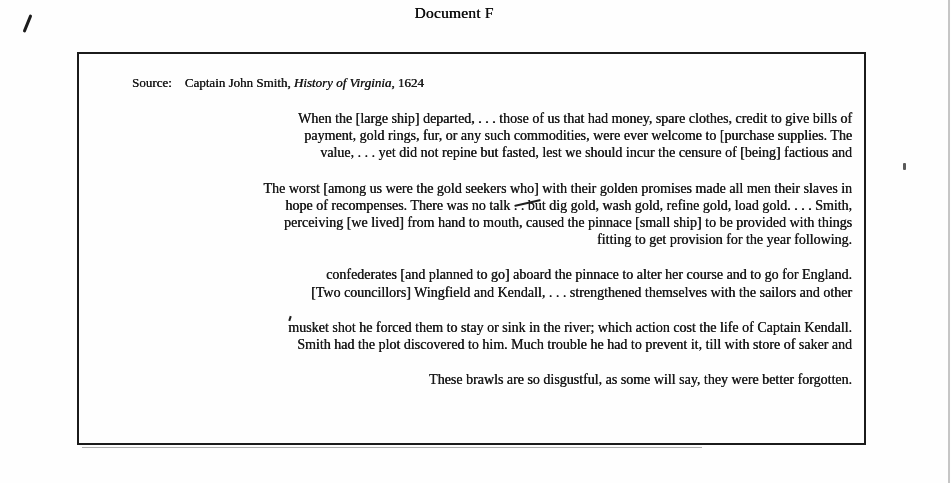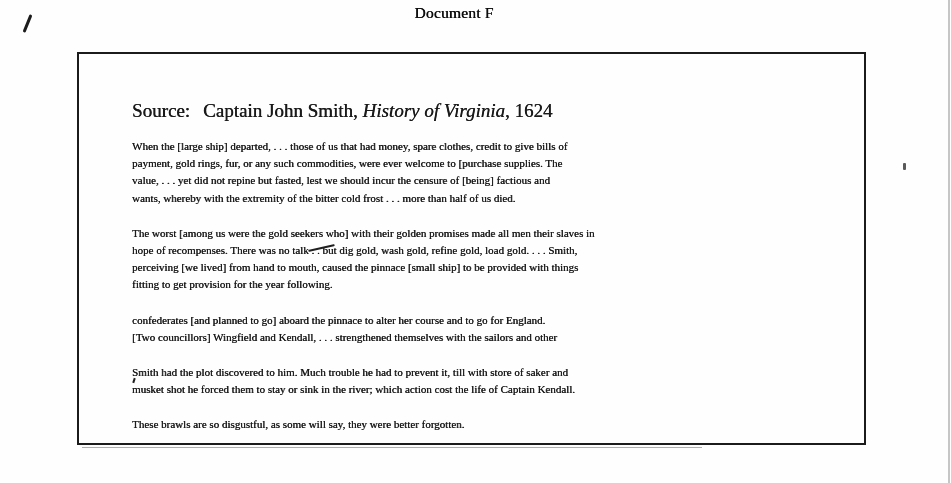--- a/index.html
+++ b/index.html
@@ -72,41 +72,41 @@
     position: absolute;
     left: 77px;
     top: 52px;
     width: 789px;
     height: 393px;
     border: 2px solid #1b1b1b;
     box-sizing: border-box;
     padding: 20px 12px 0 53px;
   }
   .source-row {
-    font-size: 19px;
+    font-size: 13px;
     line-height: 17px;
     margin-bottom: 19px;
     white-space: nowrap;
     text-shadow: 0.35px 0 0 currentColor;
-    margin-top: 28px;
   }
   .source-label {
     margin-right: 13px;
   }
   .source-work {
     font-style: italic;
   }
   .para {
     margin: 0 0 18px 0;
   }
   .line {
-    font-size: 11px;
+    font-size: 14px;
     line-height: 17.2px;
     white-space: pre;
     text-shadow: 0.35px 0 0 currentColor;
+    text-align: right;
   }
   
   .pen-struck {
     position: relative;
     display: inline-block;
   }
   .pen-struck::after {
     content: "";
     position: absolute;
     left: -14px;
@@ -148,38 +148,37 @@
   <div class="doc-box">
 
     <div class="source-row">
       <span class="source-label">Source:</span><span>Captain John Smith, </span><span class="source-work">History of Virginia</span><span>, 1624</span>
     </div>
 
     <div class="para">
       <div class="line">When the [large ship] departed, . . . those of us that had money, spare clothes, credit to give bills of</div>
       <div class="line">payment, gold rings, fur, or any such commodities, were ever welcome to [purchase supplies. The</div>
       <div class="line">value, . . . yet did not repine but fasted, lest we should incur the censure of [being] factious and</div>
-      <div class="line">wants, whereby with the extremity of the bitter cold frost . . . more than half of us died.</div>
     </div>
 
     <div class="para">
       <div class="line">The worst [among us were the gold seekers who] with their golden promises made all men their slaves in</div>
       <div class="line"><span>hope of recompenses. There was no talk . . </span><span class="pen-struck">but</span><span> dig gold, wash gold, refine gold, load gold. . . . Smith,</span></div>
       <div class="line">perceiving [we lived] from hand to mouth, caused the pinnace [small ship] to be provided with things</div>
       <div class="line">fitting to get provision for the year following.</div>
     </div>
 
     <div class="para">
       <div class="line">confederates [and planned to go] aboard the pinnace to alter her course and to go for England.</div>
       <div class="line">[Two councillors] Wingfield and Kendall, . . . strengthened themselves with the sailors and other</div>
     </div>
 
     <div class="para">
+      <div class="line"><span class="accent-marked">musket</span><span> shot he forced them to stay or sink in the river; which action cost the life of Captain Kendall.</span></div>
       <div class="line">Smith had the plot discovered to him. Much trouble he had to prevent it, till with store of saker and</div>
-      <div class="line"><span class="accent-marked">musket</span><span> shot he forced them to stay or sink in the river; which action cost the life of Captain Kendall.</span></div>
     </div>
 
     <div class="para">
       <div class="line">These brawls are so disgustful, as some will say, they were better forgotten.</div>
     </div>
 
   </div>
 </div>
 
 </body></html>

